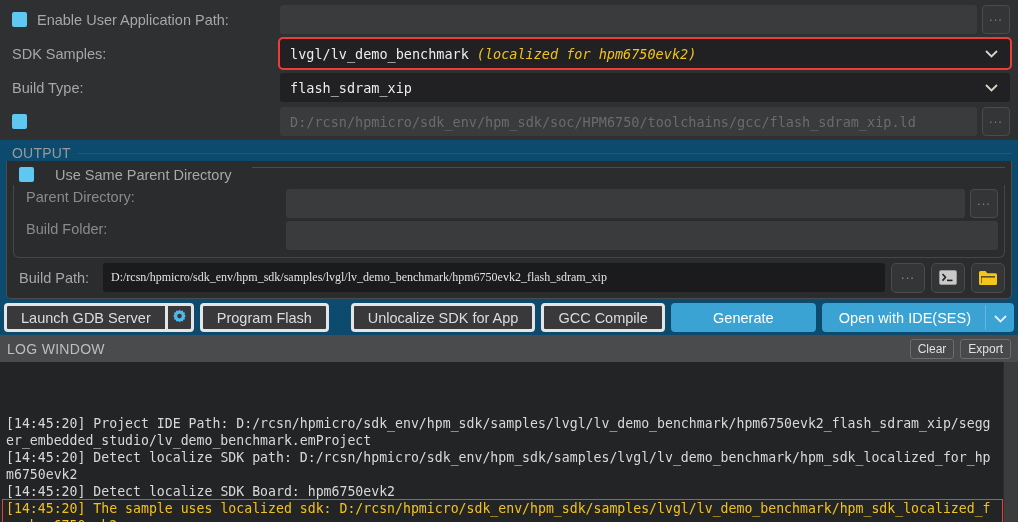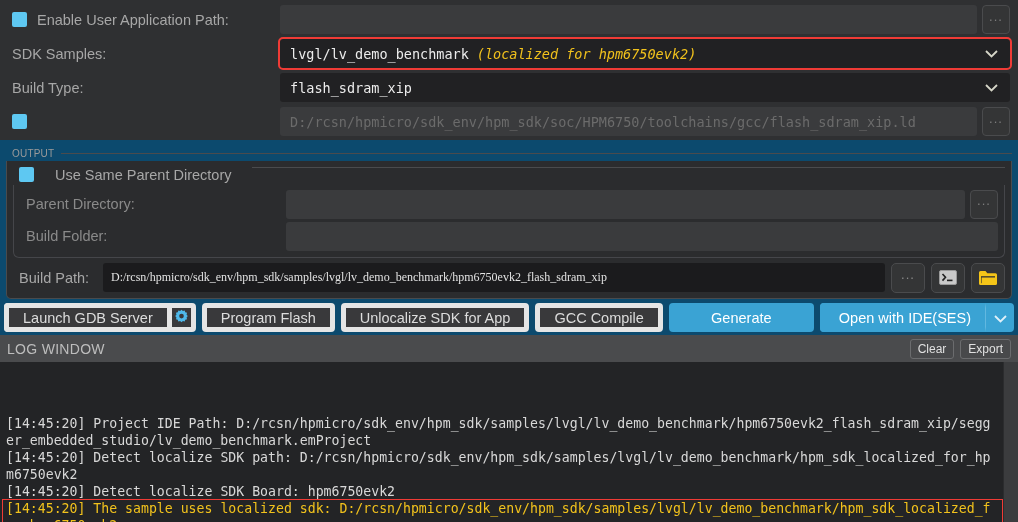--- a/index.html
+++ b/index.html
@@ -114,21 +114,21 @@
   }
   .group-title-row {
     display: flex;
     align-items: center;
     gap: 7px;
     height: 16px;
     padding-left: 6px;
   }
   .group-title {
     color: #9a9a9a;
-    font-size: 10px;
+    font-size: 14px;
     letter-spacing: .2px;
   }
   .group-line {
     flex: 1 1 auto;
     height: 1px;
     background: #4a4b4d;
   }
   .group-body {
     border: 1px solid #4a4b4d;
     border-top: none;
@@ -152,21 +152,20 @@
     font-size: 14.5px;
   }
   .inner-body {
     border: 1px solid #45464a;
     border-top: none;
     border-radius: 0 0 6px 6px;
     padding: 4px 6px 4px 6px;
   }
   .row-inner {
     display: flex;
-    align-items: center;
     height: 30px;
     margin-bottom: 2px;
   }
   .label-inner {
     width: 266px;
     flex: 0 0 266px;
     color: #8a8a8a;
     font-size: 14.5px;
     padding-left: 6px;
   }
@@ -221,21 +220,21 @@
     display: flex;
     align-items: center;
     height: 33px;
     padding: 0 4px;
     margin-top: 4px;
     gap: 0;
   }
   .btn {
     height: 29px;
     background: #39393b;
-    border: 5px solid #e5e5e5;
+    border: 3px solid #e5e5e5;
     border-radius: 4px;
     color: #dcdcdc;
     font-size: 14.5px;
     display: flex;
     align-items: center;
     justify-content: center;
     padding: 0 14px;
     white-space: nowrap;
   }
   .btn.flat-right {

